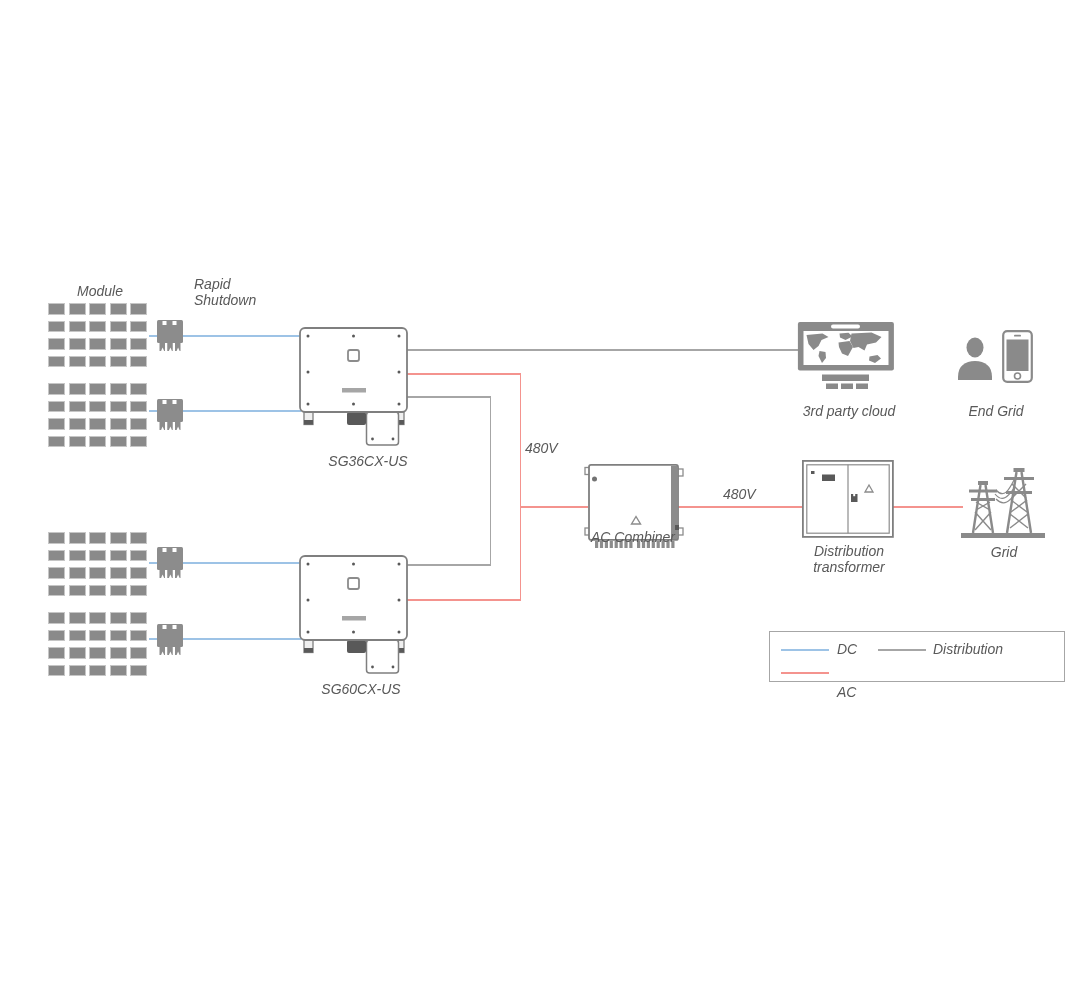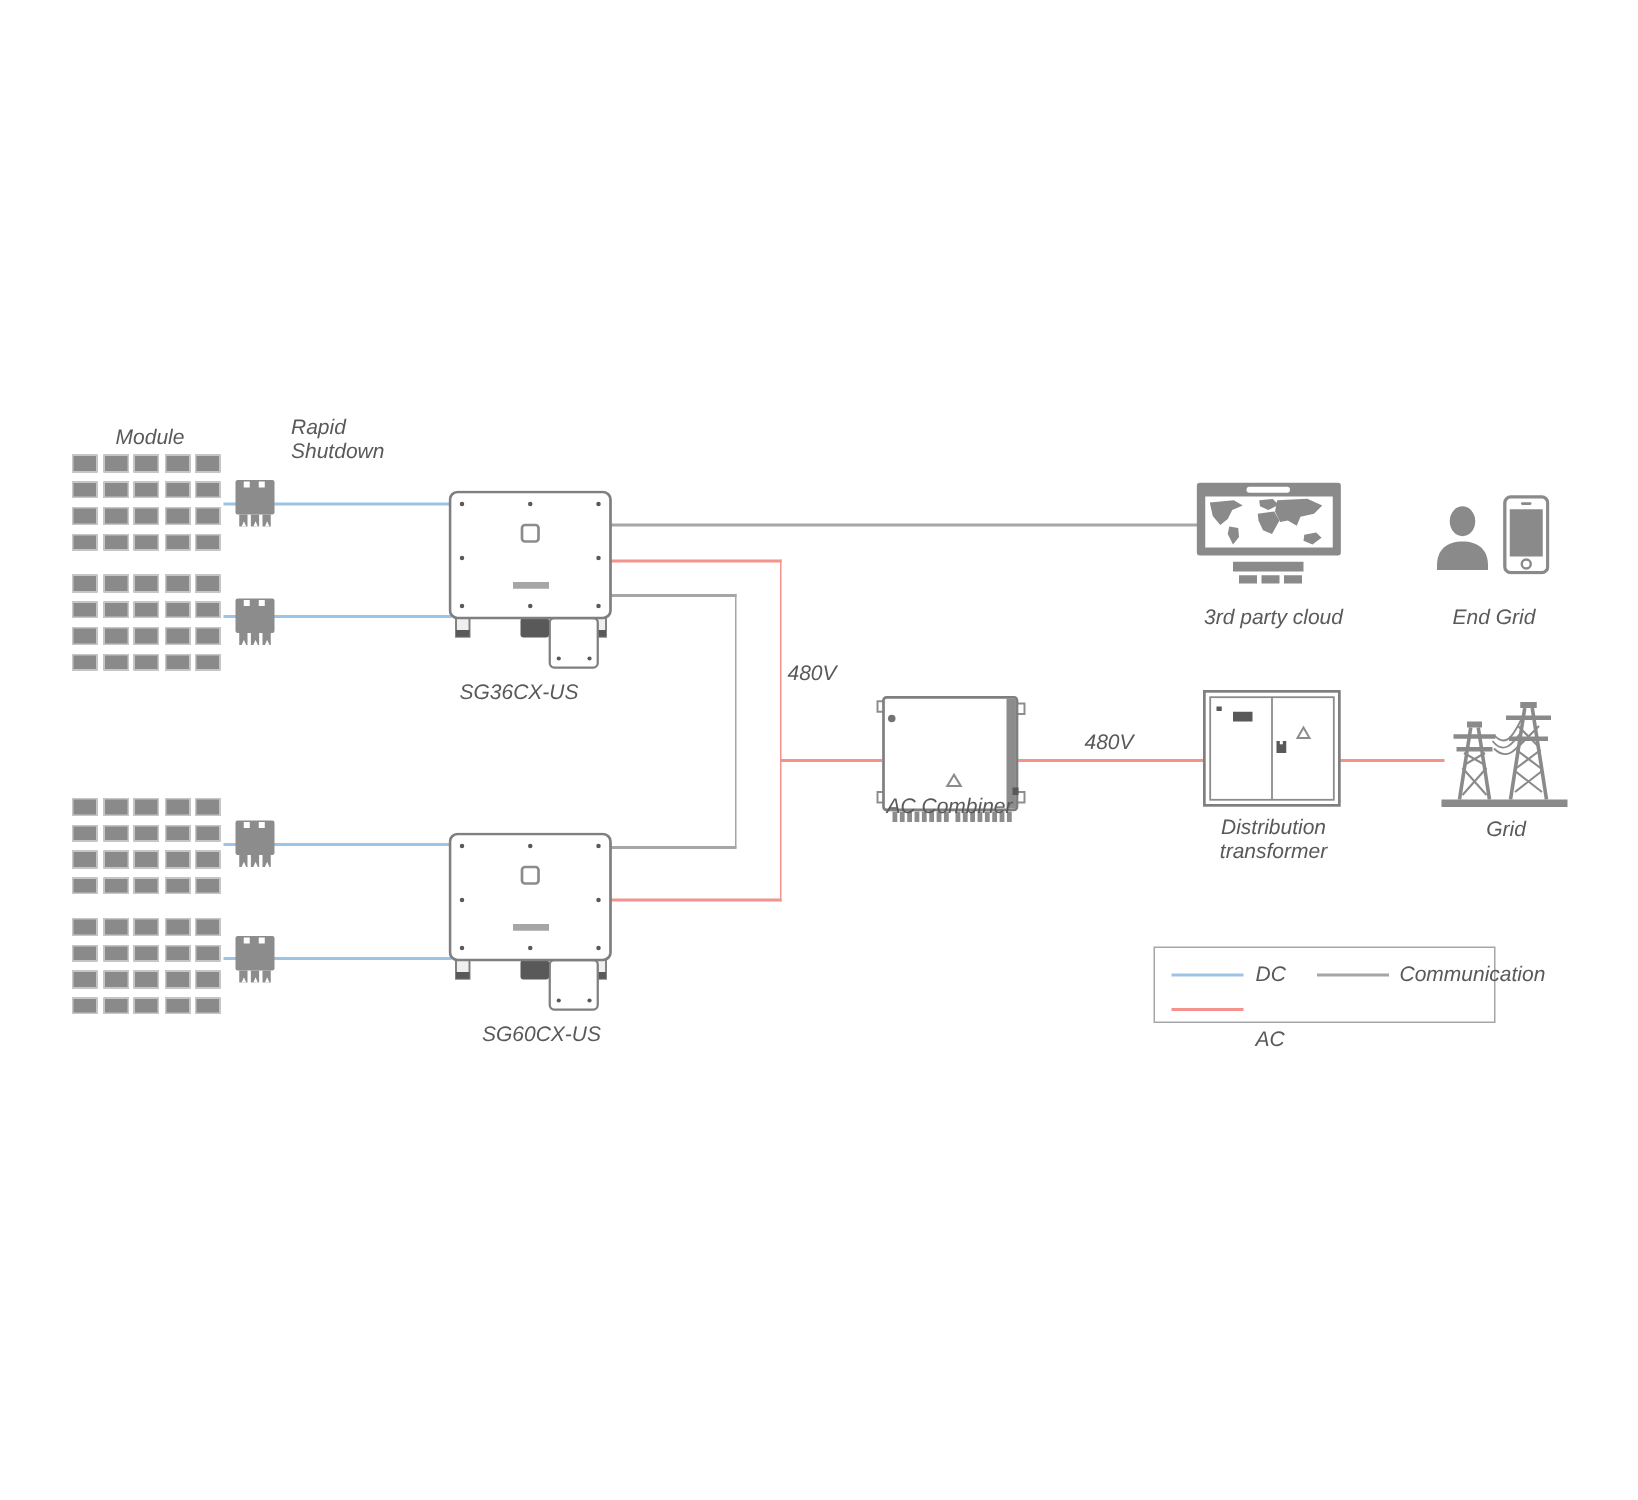--- a/index.html
+++ b/index.html
@@ -9,21 +9,21 @@
   .vline{position:absolute;width:1.5px;}
   .dc{background:var(--dc-line,#9dc3e6);}
   .ac{background:var(--ac-line,#f4938e);}
   .comm{background:var(--communication-line,#a6a6a6);}
   .label{position:absolute;font-size:14px;line-height:16px;color:var(--text,#595959);white-space:normal;}
   .center{text-align:center;}
   .icon{position:absolute;}
   .module-grid{position:absolute;display:grid;grid-template-columns:repeat(5,17px);
                grid-auto-rows:11.5px;column-gap:3.5px;row-gap:6px;}
   .module-cell{background:var(--icon-gray,#8a8a8a);border:1px solid #c6c6c6;box-sizing:border-box;}
-  .legend-box{position:absolute;left:769px;top:631px;width:228px;height:51px;
+  .legend-box{position:absolute;left:769px;top:631px;width:296px;height:51px;
               border:1px solid #a6a6a6;box-sizing:border-box;background:#fff;}
   .legend-swatch{position:absolute;width:48px;height:1.5px;}
 </style>
 </head>
 <body>
 
 <div class="canvas">
 
   <div class="hline dc" style="left:149px;top:335px;width:152px;"></div>
   <div class="hline dc" style="left:149px;top:410px;width:152px;"></div>
@@ -316,32 +316,32 @@
   </svg>
   <svg class="icon" style="left:1002px;top:330px;" width="31" height="53" viewBox="0 0 31 53">
     <rect x="1.2" y="1.2" width="28.6" height="50.6" rx="4" fill="#fff" stroke="#8a8a8a" stroke-width="2.2"></rect>
     <rect x="12" y="4.8" width="7" height="1.8" rx="0.9" fill="#8a8a8a"></rect>
     <rect x="4.5" y="9.5" width="22" height="31.5" fill="#8a8a8a"></rect>
     <circle cx="15.5" cy="46" r="3" fill="none" stroke="#8a8a8a" stroke-width="1.6"></circle>
   </svg>
 
   <div class="label center" style="left:50px;top:283px;width:100px;">Module</div>
   <div class="label" style="left:158px;top:276px;width:72px;margin-left:36px;">Rapid Shutdown</div>
-  <div class="label center" style="left:286px;top:453px;width:120px;">SG36CX-US</div>
+  <div class="label center" style="left:308px;top:453px;width:120px;">SG36CX-US</div>
   <div class="label center" style="left:301px;top:681px;width:120px;">SG60CX-US</div>
   <div class="label" style="left:525px;top:440px;">480V</div>
   <div class="label center" style="left:573px;top:529px;width:120px;">AC Combiner</div>
   <div class="label" style="left:723px;top:486px;">480V</div>
   <div class="label center" style="left:803px;top:543px;width:92px;">Distribution transformer</div>
   <div class="label center" style="left:964px;top:544px;width:80px;">Grid</div>
   <div class="label center" style="left:789px;top:403px;width:120px;">3rd party cloud</div>
   <div class="label center" style="left:946px;top:403px;width:100px;">End Grid</div>
 
   <div class="legend-box">
     <div class="legend-swatch dc" style="left:11px;top:17px;"></div>
     <div class="label" style="left:67px;top:9px;">DC</div>
     <div class="legend-swatch comm" style="left:108px;top:17px;"></div>
-    <div class="label" style="left:163px;top:9px;">Communication</div>
+    <div class="label" style="left:163px;top:9px;">Distribution</div>
     <div class="legend-swatch ac" style="left:11px;top:40px;"></div>
     <div class="label" style="left:67px;top:33px;margin-top:19px;">AC</div>
   </div>
 
 </div>
 
 </body></html>

